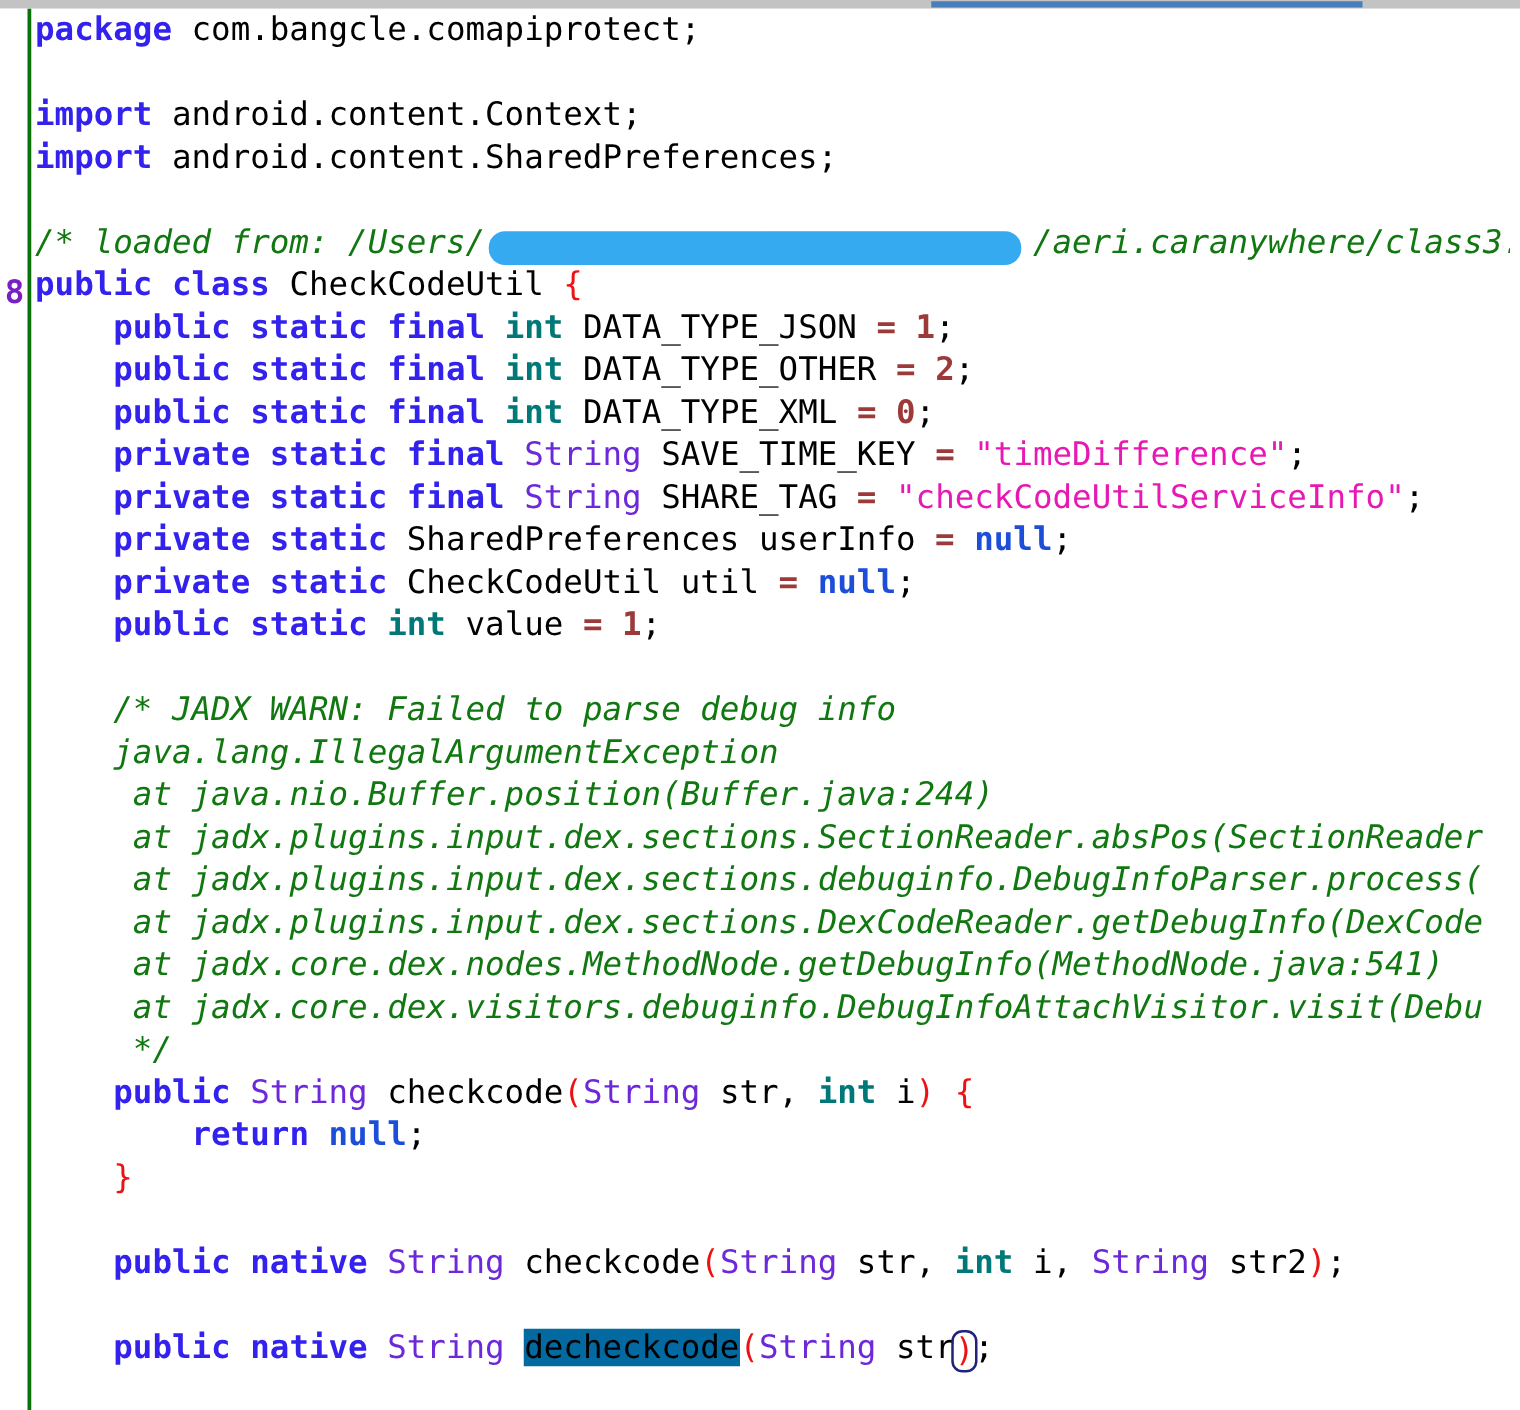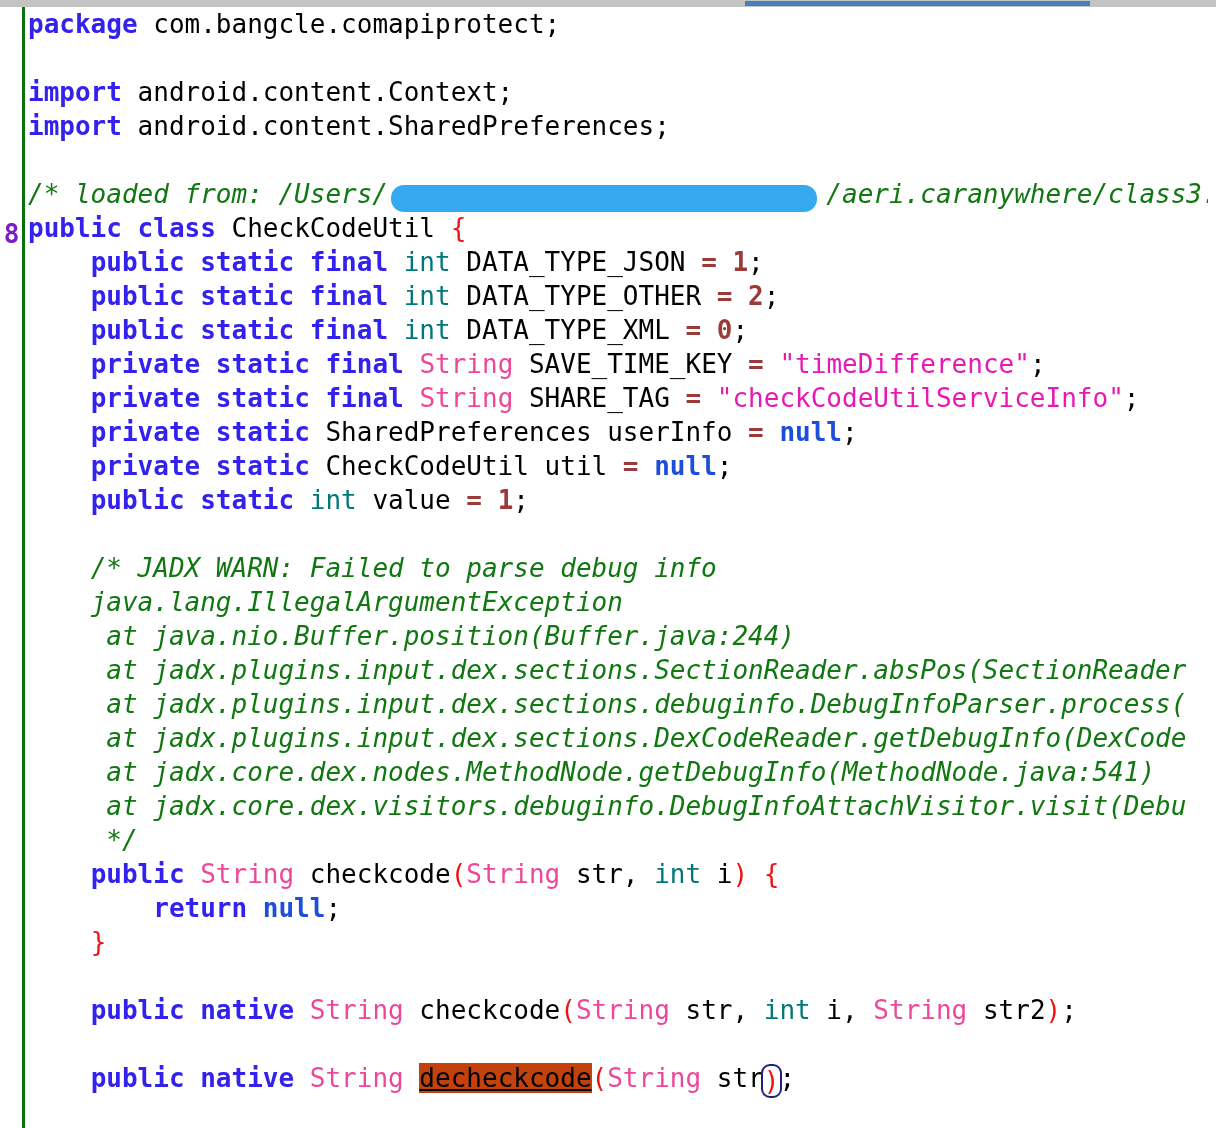--- a/index.html
+++ b/index.html
@@ -79,34 +79,33 @@
     color: #000000;
     overflow: hidden;
   }
   .line {
     height: 34px;
     white-space: pre;
   }
 
   
   .kw   { color: #3322ee; font-weight: bold; }          
-  .prim { color: #007878; font-weight: normal; }          
-  .type { color: #ec4899; margin-top: 24px; }                             
+  .prim { color: #007878; font-weight: bold; }          
+  .type { color: #6d28d9; margin-top: 24px; }                             
   .str  { color: #e619b4; }                             
   .num  { color: #9c3a3a; font-weight: bold; }          
   .op   { color: #9c3a3a; font-weight: bold; }          
   .punc { color: #ee1111; }                             
   .cmt  { color: #117711; font-style: italic; }         
   .pln  { color: #000000; }
   .nul  { color: #1d4ed8; font-weight: bold; }
 
   
   .sel-hl {
-    background: #c2410c;
-    text-decoration: underline;
+    background: #0369a1;
   }
   
   .bracket-match {
     display: inline-block;
     position: relative;
     color: #ee1111;
     border: 2px solid #22227a;
     border-radius: 9px;
     margin: 0 -3px;
     padding: 0 1px;

